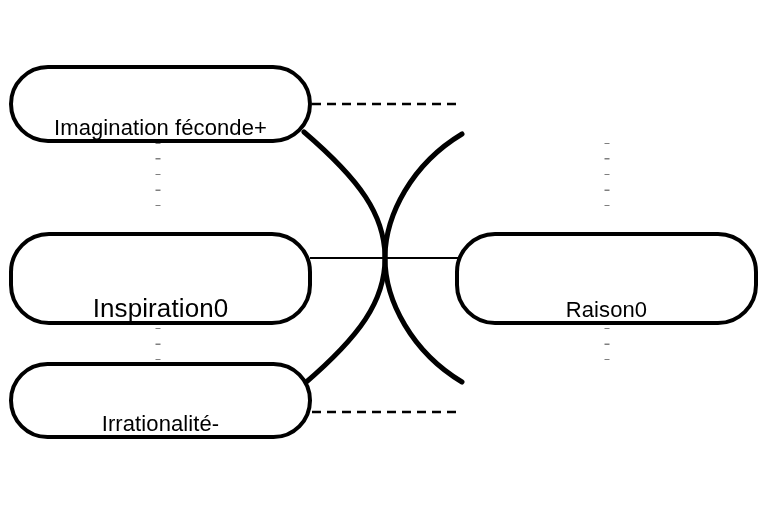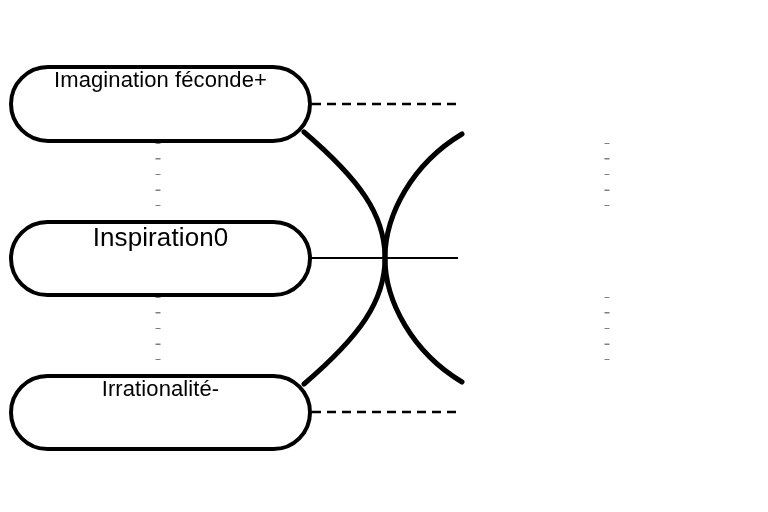--- a/index.html
+++ b/index.html
@@ -26,36 +26,36 @@
     width: 768px;
     height: 512px;
   }
   .node {
     position: absolute;
     box-sizing: border-box;
     background: #ffffff;
     border: 4px solid #000000;
     border-radius: 40px;
     display: flex;
-    align-items: flex-start;
+    align-items: flex-end;
     justify-content: center;
     color: #000000;
     z-index: 3;
   }
   .node-label {
     white-space: nowrap;
     line-height: 1;
     letter-spacing: 0.1px;
   }
   
   .col-left  { left: 9px;  width: 303px; }
   .col-right { left: 455px; width: 303px; }
   .row-top    { top: 65px;  height: 78px; }
-  .row-middle { top: 220px; height: 77px; }
-  .row-bottom { top: 374px; height: 77px; }
+  .row-middle { top: 232px; height: 93px; }
+  .row-bottom { top: 362px; height: 77px; }
 
   .fs-normal { font-size: 22px; }
   .fs-large  { font-size: 26px; }
 </style>
 </head>
 <body>
 
 <div id="canvas">
 
   <svg id="edge-layer" viewBox="0 0 768 512" xmlns="http://www.w3.org/2000/svg">
@@ -79,19 +79,22 @@
 
   <div class="node col-left row-top">
     <span class="node-label fs-normal">Imagination féconde+</span>
   </div>
 
 
   <div class="node col-left row-middle">
     <span class="node-label fs-large">Inspiration0</span>
   </div>
 
+  <div class="node col-right row-middle">
+    <span class="node-label fs-normal">Raison0</span>
+  </div>
 
   <div class="node col-left row-bottom">
     <span class="node-label fs-normal">Irrationalité-</span>
   </div>
 
 
 </div>
 
 </body></html>

